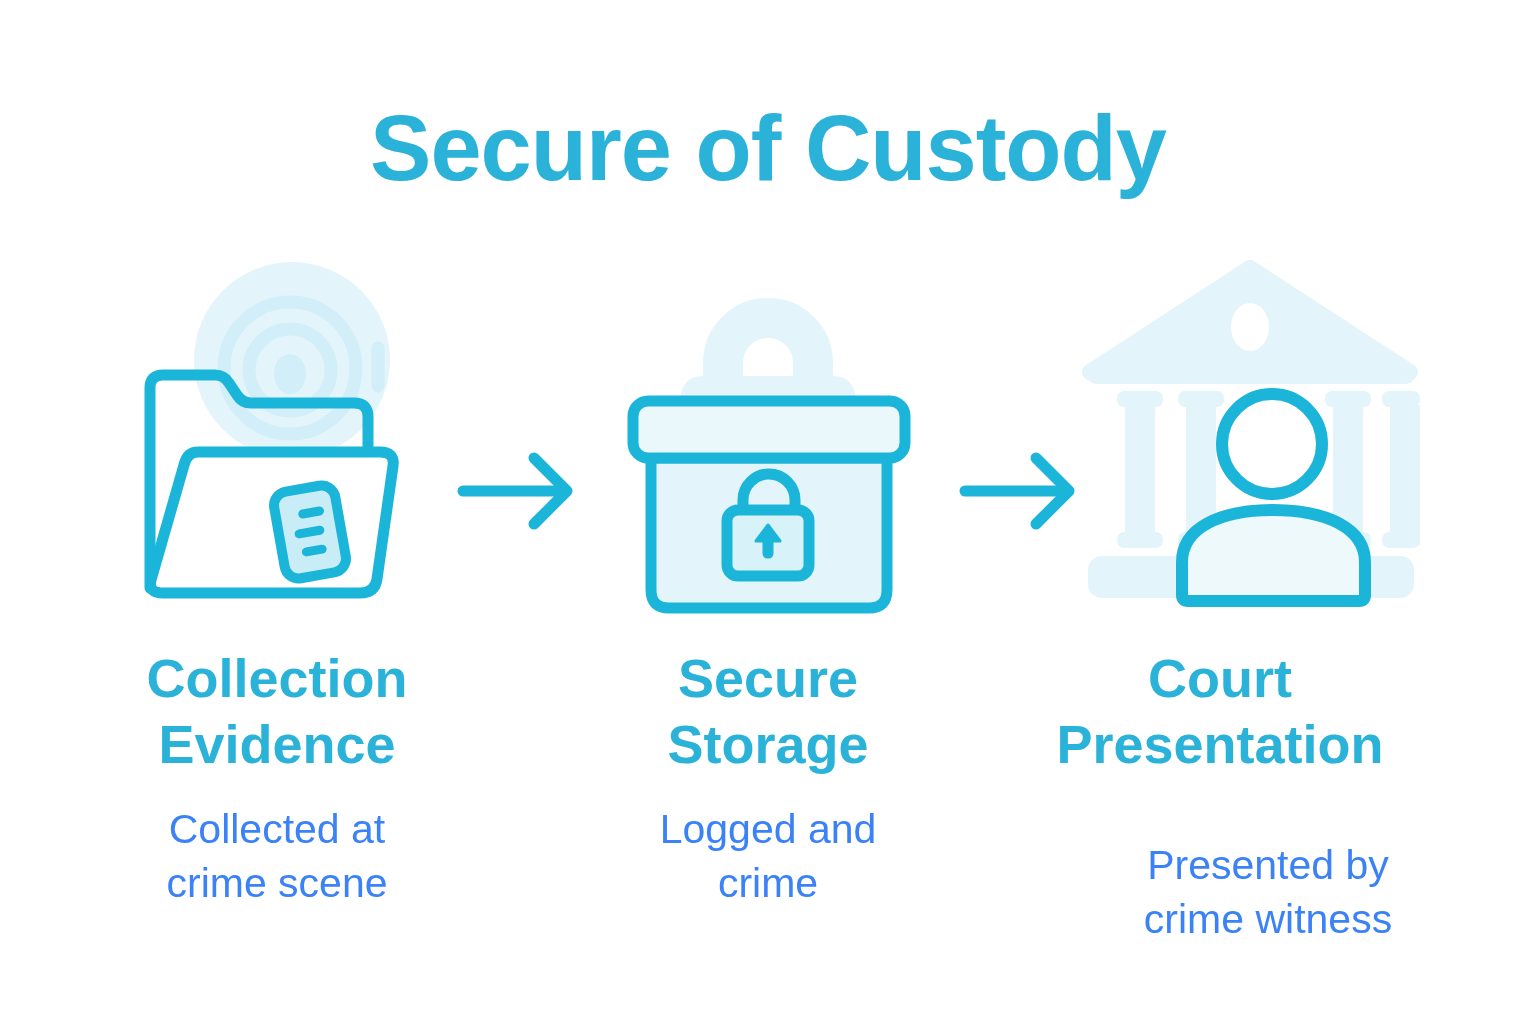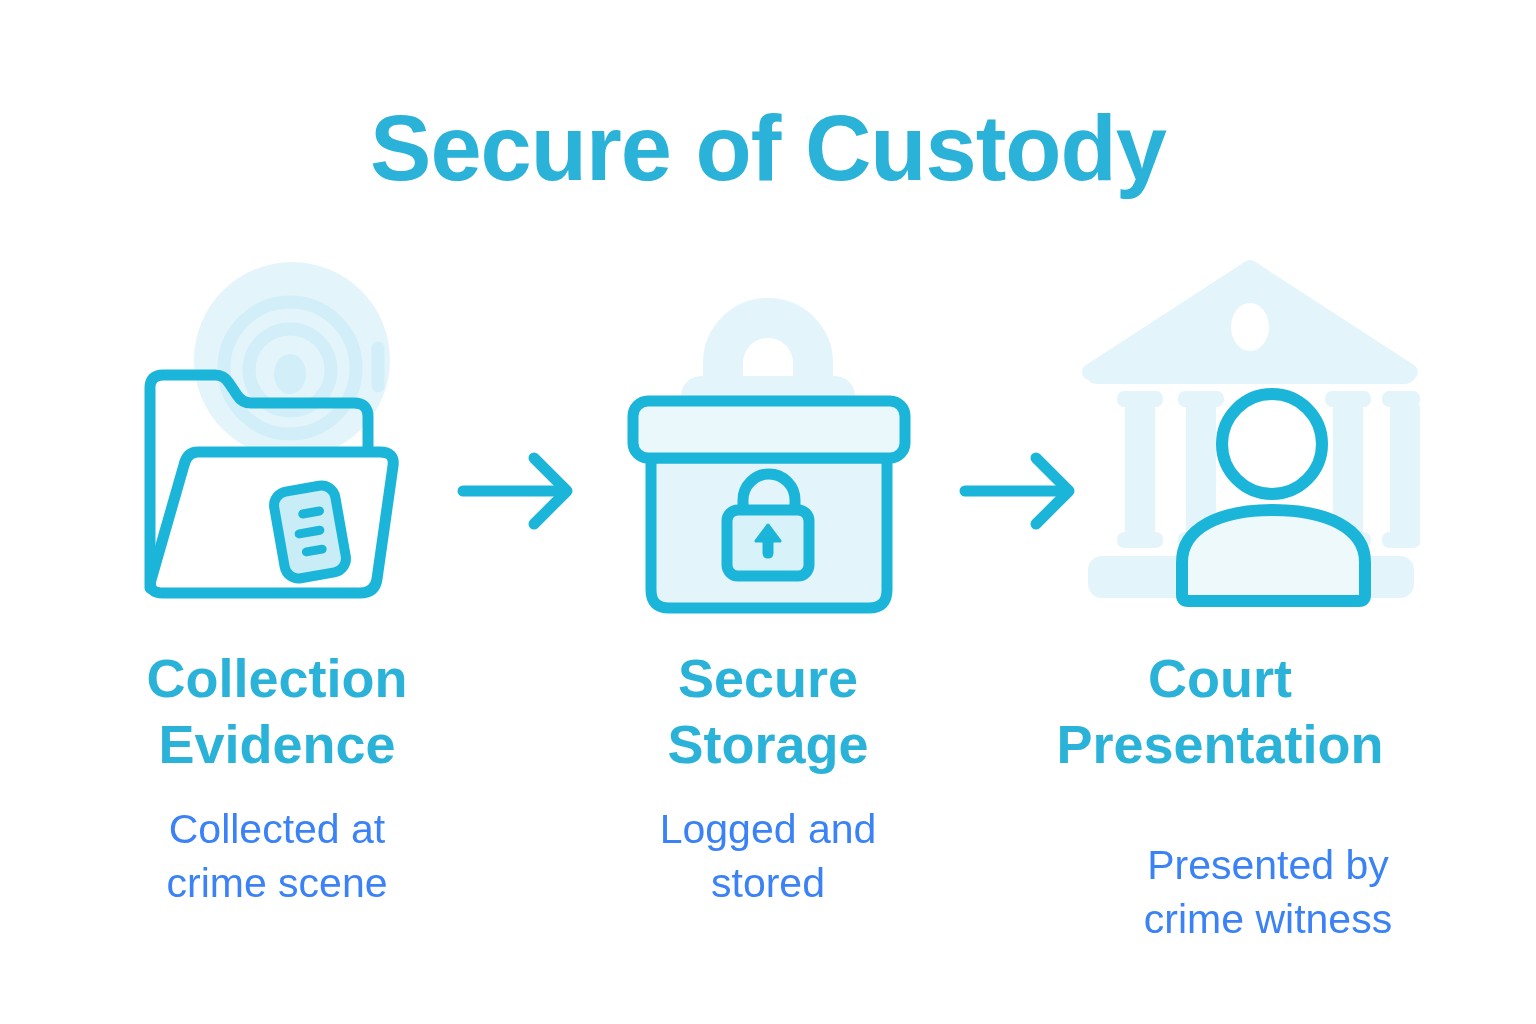--- a/index.html
+++ b/index.html
@@ -159,20 +159,20 @@
     <span>Court</span>
     <span>Presentation</span>
   </div>
 
   <div class="step-desc desc-1">
     <span>Collected at</span>
     <span>crime scene</span>
   </div>
   <div class="step-desc desc-2">
     <span>Logged and</span>
-    <span>stored</span>
+    <span>crime</span>
   </div>
   <div class="step-desc desc-3">
     <span>Presented by</span>
     <span>crime witness</span>
   </div>
 
 </div>
 
 </body></html>

